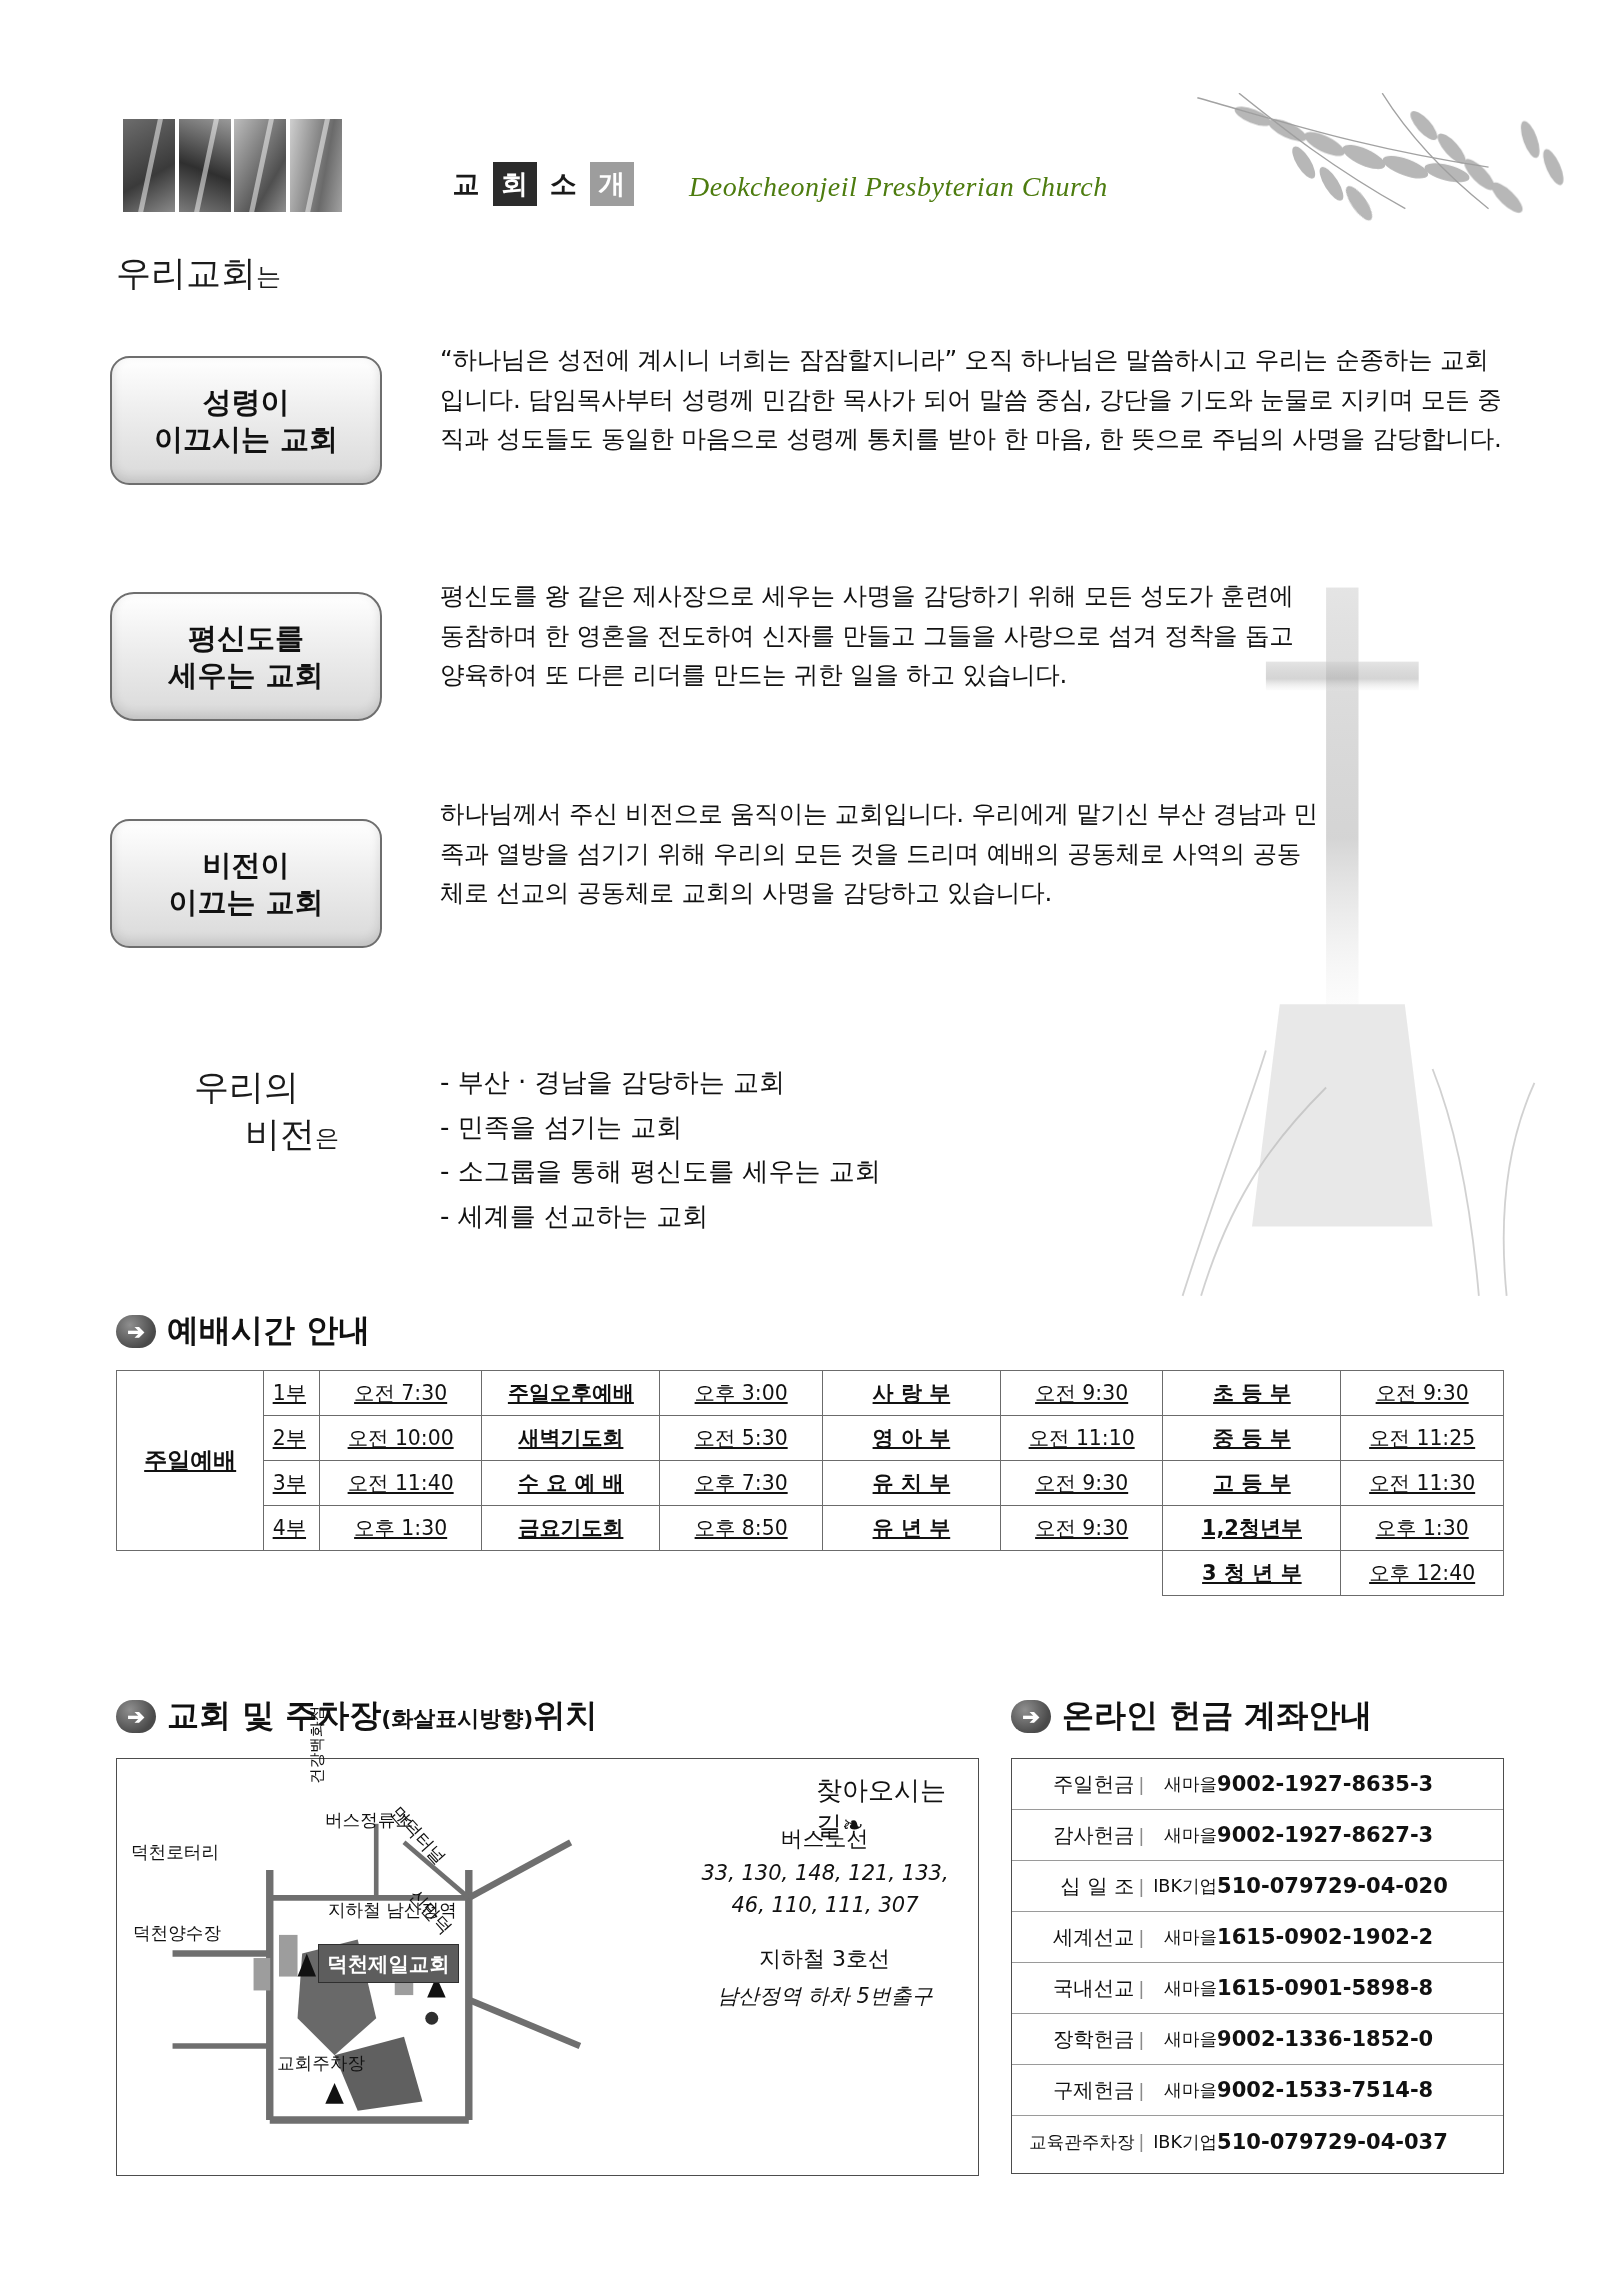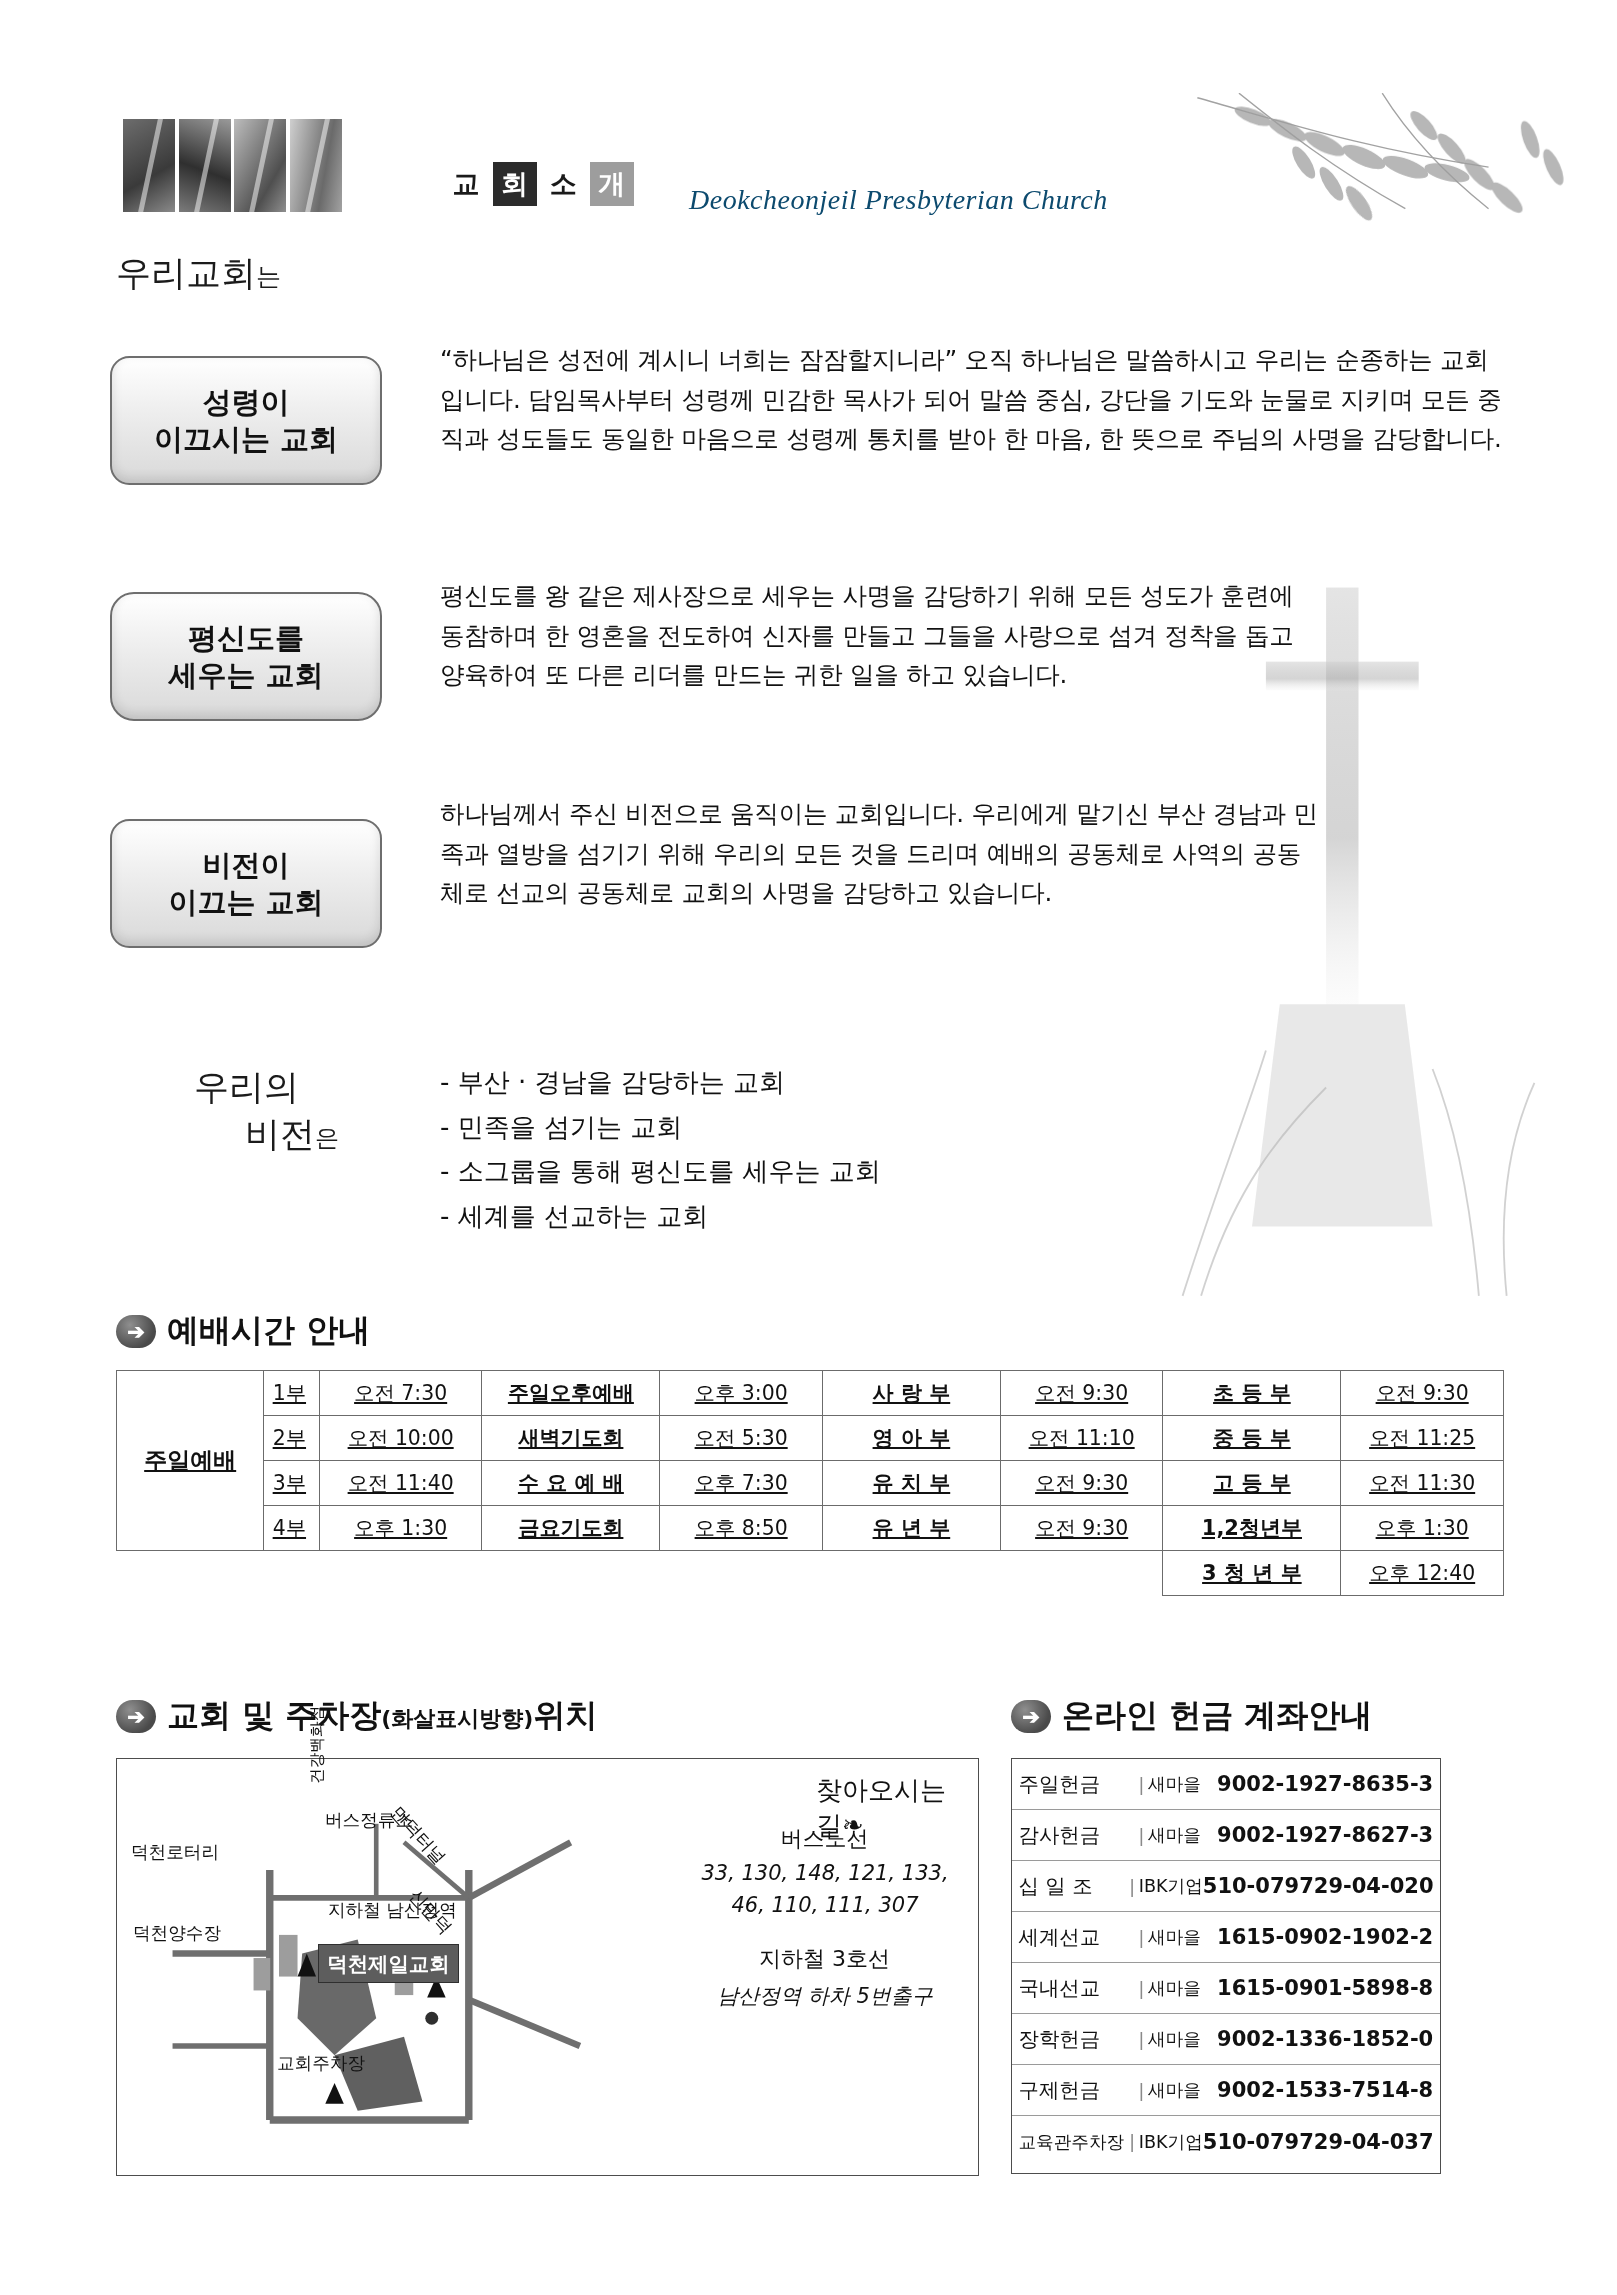--- a/index.html
+++ b/index.html
@@ -78,25 +78,25 @@
     font-weight: bold;
     letter-spacing: 0;
   }
   .tb.dark { background: #2b2b2b; color: #fff; }
   .tb.light { background: #ffffff; color: #1a1a1a; }
   .tb.grayed { background: #9d9d9d; color: #ffffff; }
 
   .eng-title {
     position: absolute;
     left: 689px;
-    top: 184px;
+    top: 171px;
     font-family: "Liberation Serif", serif;
     font-style: italic;
     font-size: 28px;
-    color: #0c4a6e;
+    color: #4d7c0f;
     letter-spacing: 0.5px;
   }
 
   .leaves {
     position: absolute;
     right: 37px;
     top: 93px;
     width: 416px;
     height: 139px;
     opacity: .85;
@@ -297,25 +297,26 @@
     width: 278px;
     line-height: 1.5;
     font-style: italic;
   }
 
   
   .acct-box {
     position: absolute;
     left: 1011px;
     top: 1758px;
-    width: 430px;
+    width: 493px;
     height: 416px;
     border: 1.9px solid #4d4d4d;
     background: #fff;
     box-sizing: border-box;
+    text-align: right;
   }
   .acct-row {
     display: flex;
     align-items: center;
     height: 51px;
     border-bottom: 0.9px solid #9a9a9a;
     padding: 0 6.5px;
     box-sizing: border-box;
     font-family: "DejaVu Sans", sans-serif;
   }

